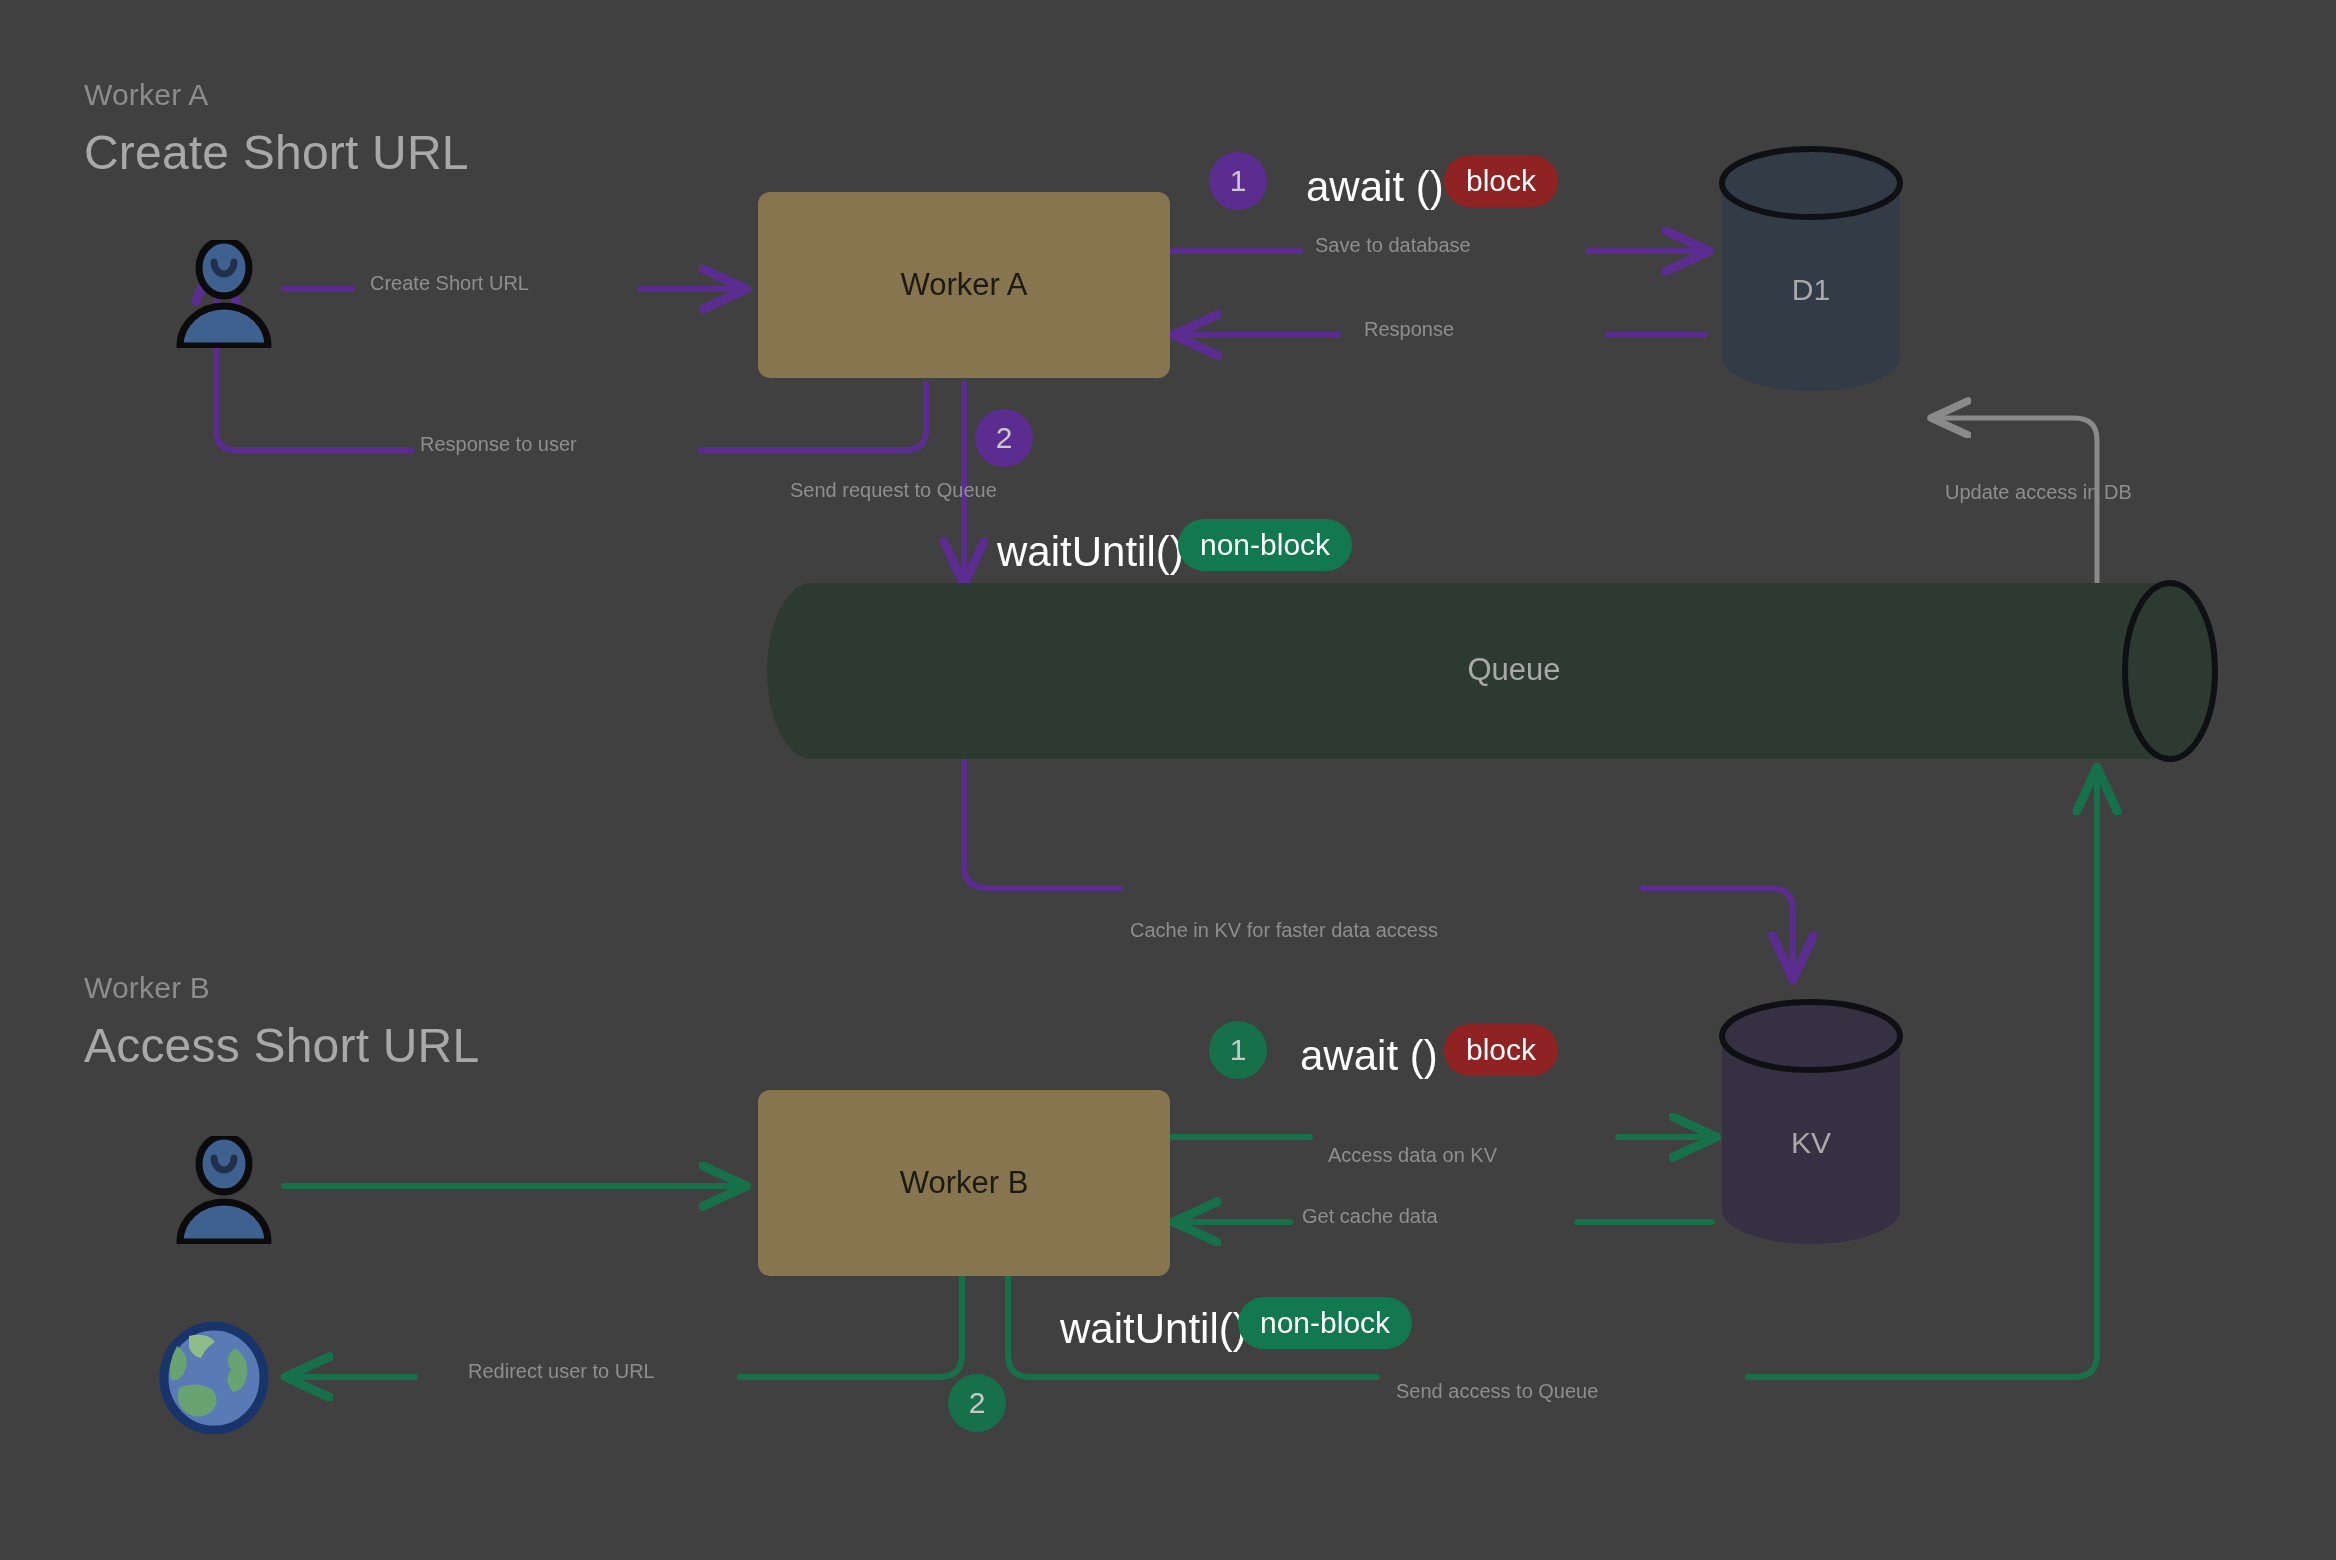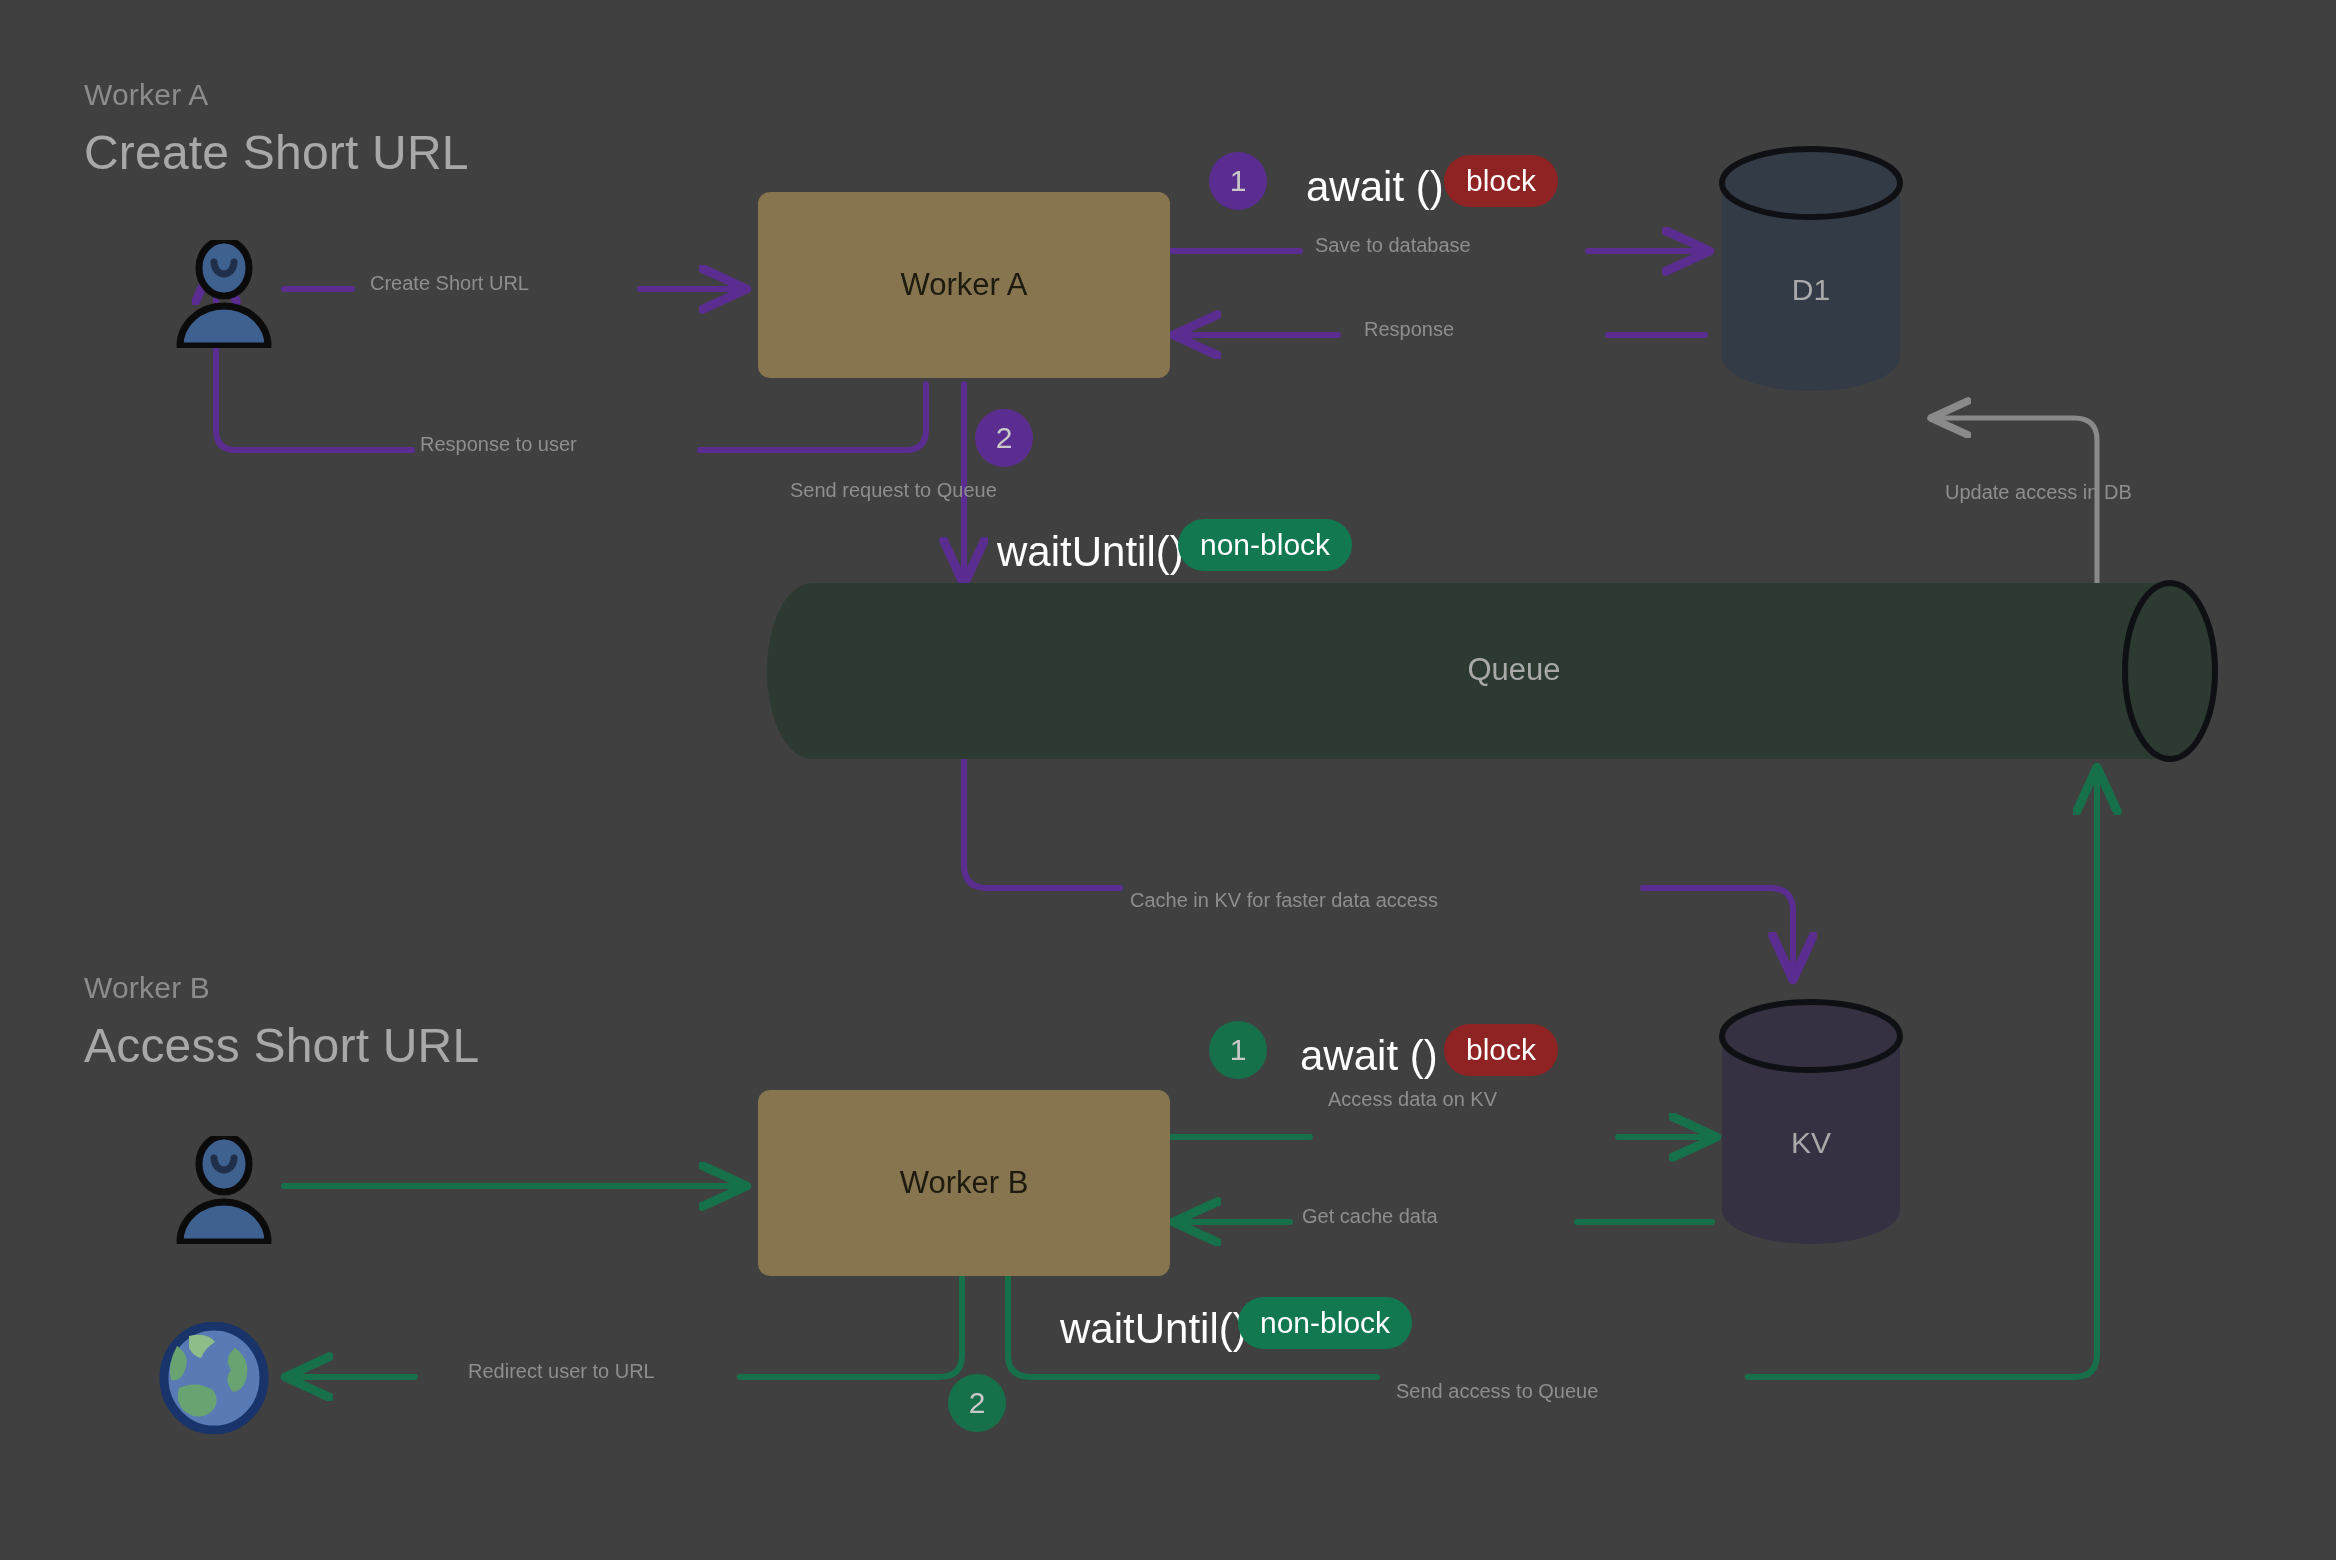--- a/index.html
+++ b/index.html
@@ -228,21 +228,21 @@
   <div class="step-badge badge-purple" style="left:975px; top:409px;">
     <span>2</span>
   </div>
   <div class="api-call" style="left:997px; top:528px;">waitUntil()</div>
   <div class="pill pill-nonblock" style="left:1178px; top:519px;">
     <span>non-block</span>
   </div>
 
   <div class="edge-label" style="left:1945px; top:481px;">Update access in DB</div>
 
-  <div class="edge-label" style="left:1130px; top:889px;">Cache in KV for faster data access</div>
+  <div class="edge-label" style="left:1130px; top:919px;">Cache in KV for faster data access</div>
 
   <div class="abs sect-kicker" style="left:84px; top:971px;">Worker B</div>
   <div class="abs sect-title" style="left:84px; top:1018px;">Access Short URL</div>
 
   <div class="icon-wrap" style="left:168px; top:1136px;">
     <svg width="112" height="108" viewBox="0 0 112 108">
       <ellipse cx="56" cy="28" rx="25" ry="28" fill="#3f618f" stroke="#0b0b0c" stroke-width="7"></ellipse>
       <path d="M46,22 a10,12 0 0 0 20,0" fill="none" stroke="#20304b" stroke-width="7" stroke-linecap="round"></path>
       <path d="M12,106 a44,40 0 0 1 88,0 z" fill="#3f618f" stroke="#0b0b0c" stroke-width="7" stroke-linejoin="round"></path>
     </svg>
@@ -255,21 +255,21 @@
   <div class="icon-wrap" style="left:155px; top:1322px;">
     <svg width="118" height="112" viewBox="0 0 118 112">
       <ellipse cx="59" cy="56" rx="50" ry="52" fill="#5a7ab5" stroke="#18346b" stroke-width="9"></ellipse>
       <path d="M22,24 q14,10 8,24 q-4,12 -14,10 q-4,-16 6,-34 z" fill="#69a372"></path>
       <path d="M34,14 q18,-4 26,6 q-10,6 -14,16 q-8,-2 -12,-10 z" fill="#8fbd8a"></path>
       <path d="M24,66 q18,-8 34,2 q8,12 -2,22 q-14,10 -28,-2 q-8,-10 -4,-22 z" fill="#69a372"></path>
       <path d="M80,26 q14,10 12,26 q-2,16 -14,18 q-10,-12 -2,-22 q-8,-12 4,-22 z" fill="#69a372"></path>
     </svg>
   </div>
 
-  <div class="edge-label" style="left:1328px; top:1088px;">Access data on KV</div>
+  <div class="edge-label" style="left:1328px; top:1144px;">Access data on KV</div>
   <div class="edge-label" style="left:1302px; top:1205px;">Get cache data</div>
   <div class="edge-label" style="left:428px; top:1360px;margin-left:40px;">Redirect user to URL</div>
   <div class="edge-label" style="left:1396px; top:1360px;margin-top:20px;">Send access to Queue</div>
 
   <div class="step-badge badge-green" style="left:1209px; top:1021px;">
     <span>1</span>
   </div>
   <div class="api-call" style="left:1300px; top:1032px;">await ()</div>
   <div class="pill pill-block" style="left:1444px; top:1024px;">
     <span>block</span>

